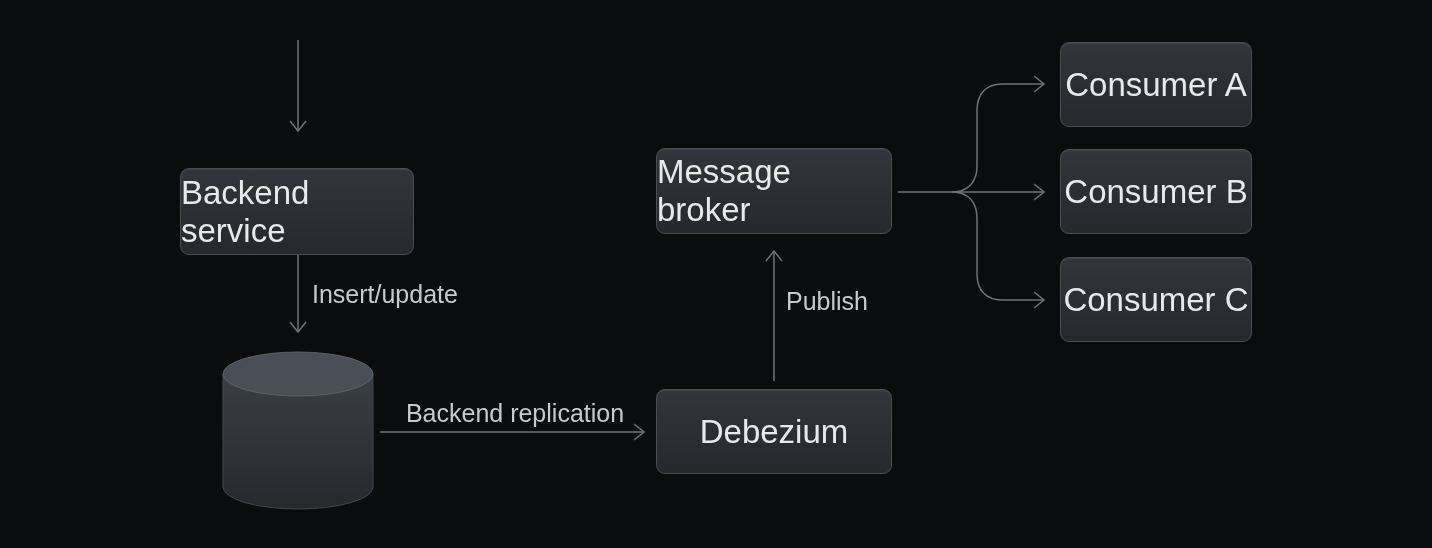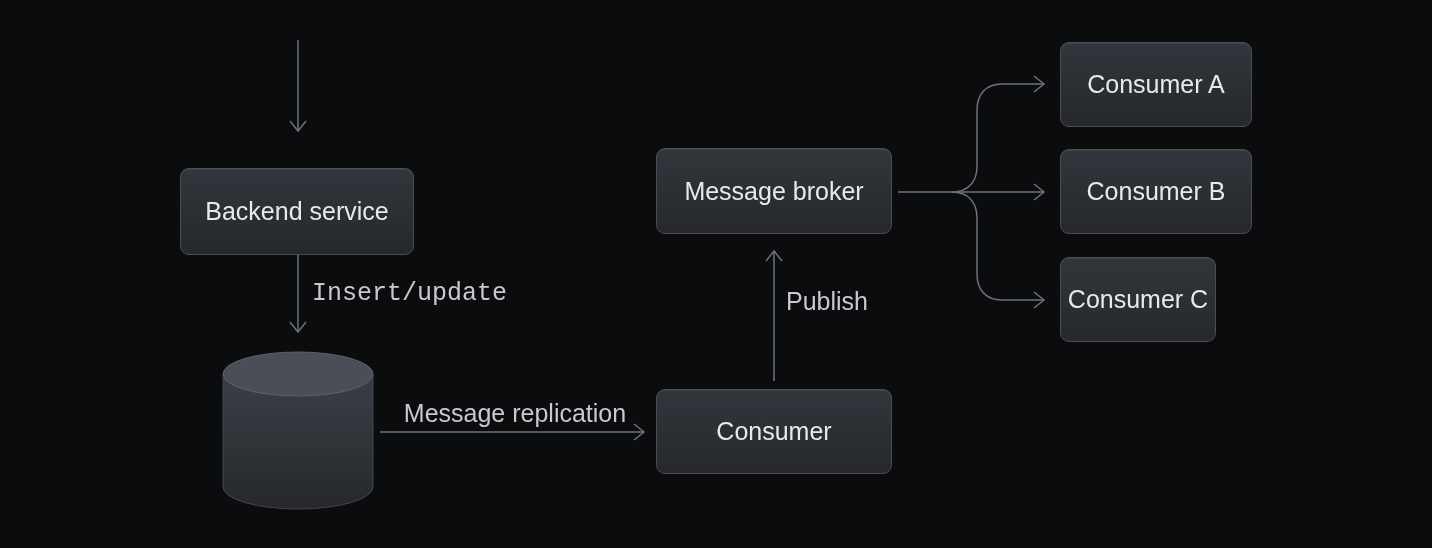--- a/index.html
+++ b/index.html
@@ -27,21 +27,21 @@
   .edges-svg{position:absolute;inset:0;width:1432px;height:548px;}
   .edge{fill:none;stroke:var(--edge-line);stroke-width:1.5px;}
   .node{
     position:absolute;
     display:flex;align-items:center;justify-content:center;
     background:linear-gradient(180deg,var(--node-fill-top) 0%,var(--node-fill-bottom) 100%);
     border:1px solid var(--node-border);
     border-radius:9px;
     box-shadow:inset 0 1px 0 rgba(255,255,255,0.07);
     color:var(--node-text);
-    font-size:25px;
+    font-size:33px;
     box-sizing:border-box;
   }
   .edge-label{
     position:absolute;
     color:var(--edge-label-text);
     font-size:25px;
     line-height:30px;
     white-space:nowrap;
   }
   .cyl-body{fill:url(#cylBodyGrad);stroke:var(--cylinder-body-stroke);stroke-width:1px;}
@@ -76,39 +76,39 @@
     <g>
       <path class="cyl-body" d="M223 374 L223 487 A75 22 0 0 0 373 487 L373 374 Z"></path>
       <ellipse class="cyl-top" cx="298" cy="374" rx="75" ry="22"></ellipse>
     </g>
   </svg>
 
   <div class="node" style="left:180px;top:148px;width:234px;height:87px;margin-top:20px;">
     <span>Backend service</span>
   </div>
 
-  <div class="node" style="left:656px;top:148px;width:236px;height:86px;text-align:center;">
+  <div class="node" style="left:656px;top:148px;width:236px;height:86px;">
     <span>Message broker</span>
   </div>
 
   <div class="node" style="left:656px;top:389px;width:236px;height:85px;">
-    <span>Consumer</span>
+    <span>Debezium</span>
   </div>
 
   <div class="node" style="left:1060px;top:42px;width:192px;height:85px;">
     <span>Consumer A</span>
   </div>
 
   <div class="node" style="left:1060px;top:149px;width:192px;height:85px;justify-content:center;">
     <span>Consumer B</span>
   </div>
 
-  <div class="node" style="left:1060px;top:257px;width:156px;height:85px;">
+  <div class="node" style="left:1060px;top:257px;width:192px;height:85px;">
     <span>Consumer C</span>
   </div>
 
-  <div class="edge-label" style="left:312px;top:279px;font-family:Liberation Mono, monospace;">Insert/update</div>
+  <div class="edge-label" style="left:312px;top:279px;">Insert/update</div>
 
-  <div class="edge-label" style="left:515px;top:398px;transform:translateX(-50%);">Message replication</div>
+  <div class="edge-label" style="left:515px;top:398px;transform:translateX(-50%);">Backend replication</div>
 
   <div class="edge-label" style="left:786px;top:286px;">Publish</div>
 
 </div>
 
 </body></html>

